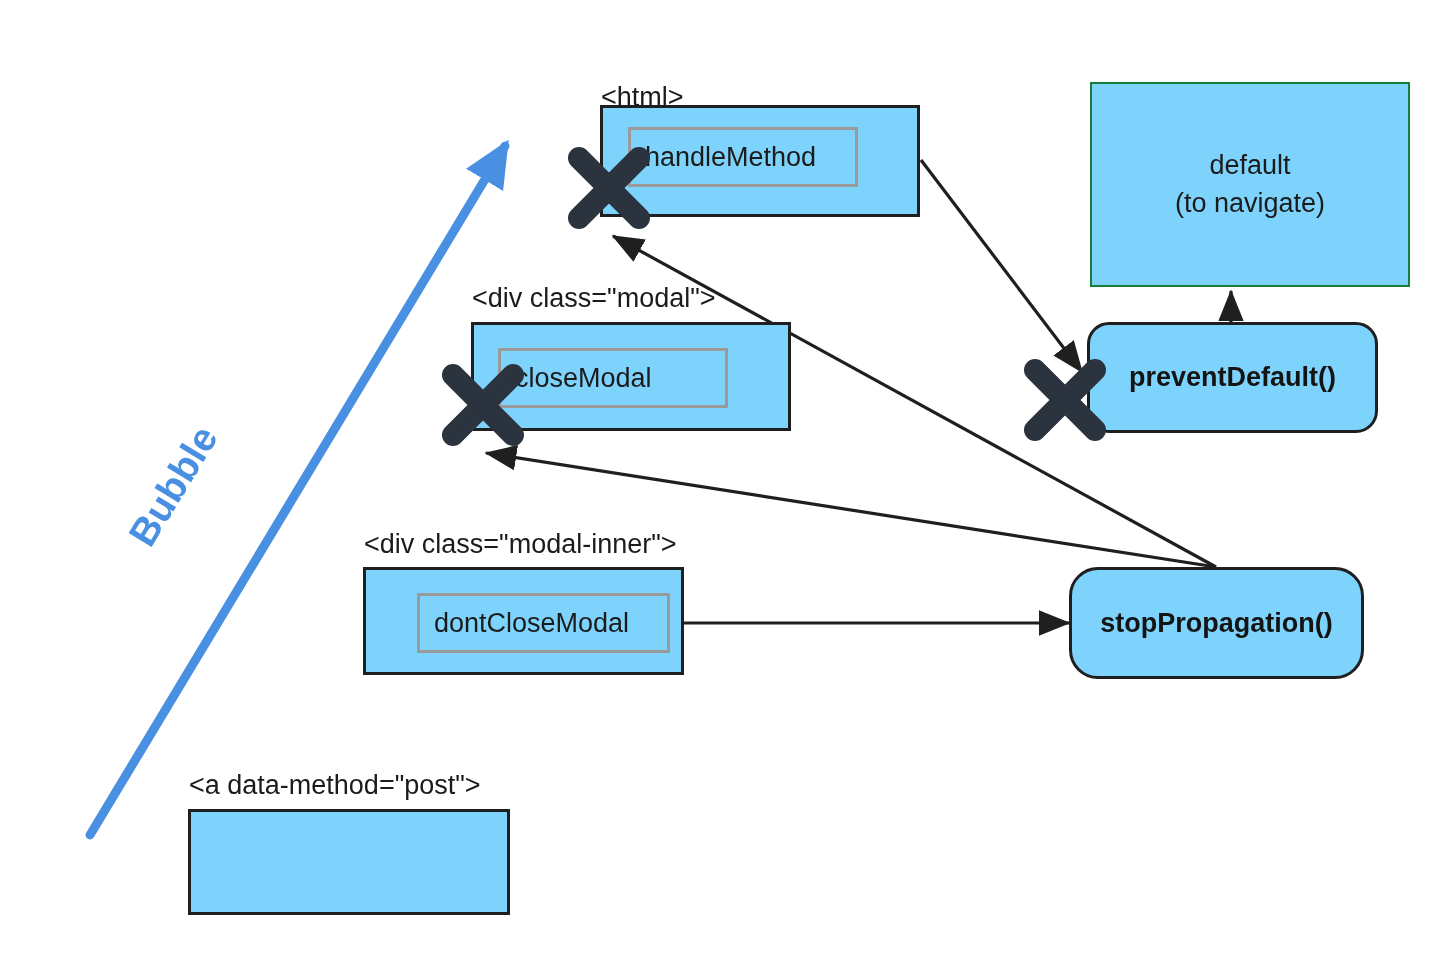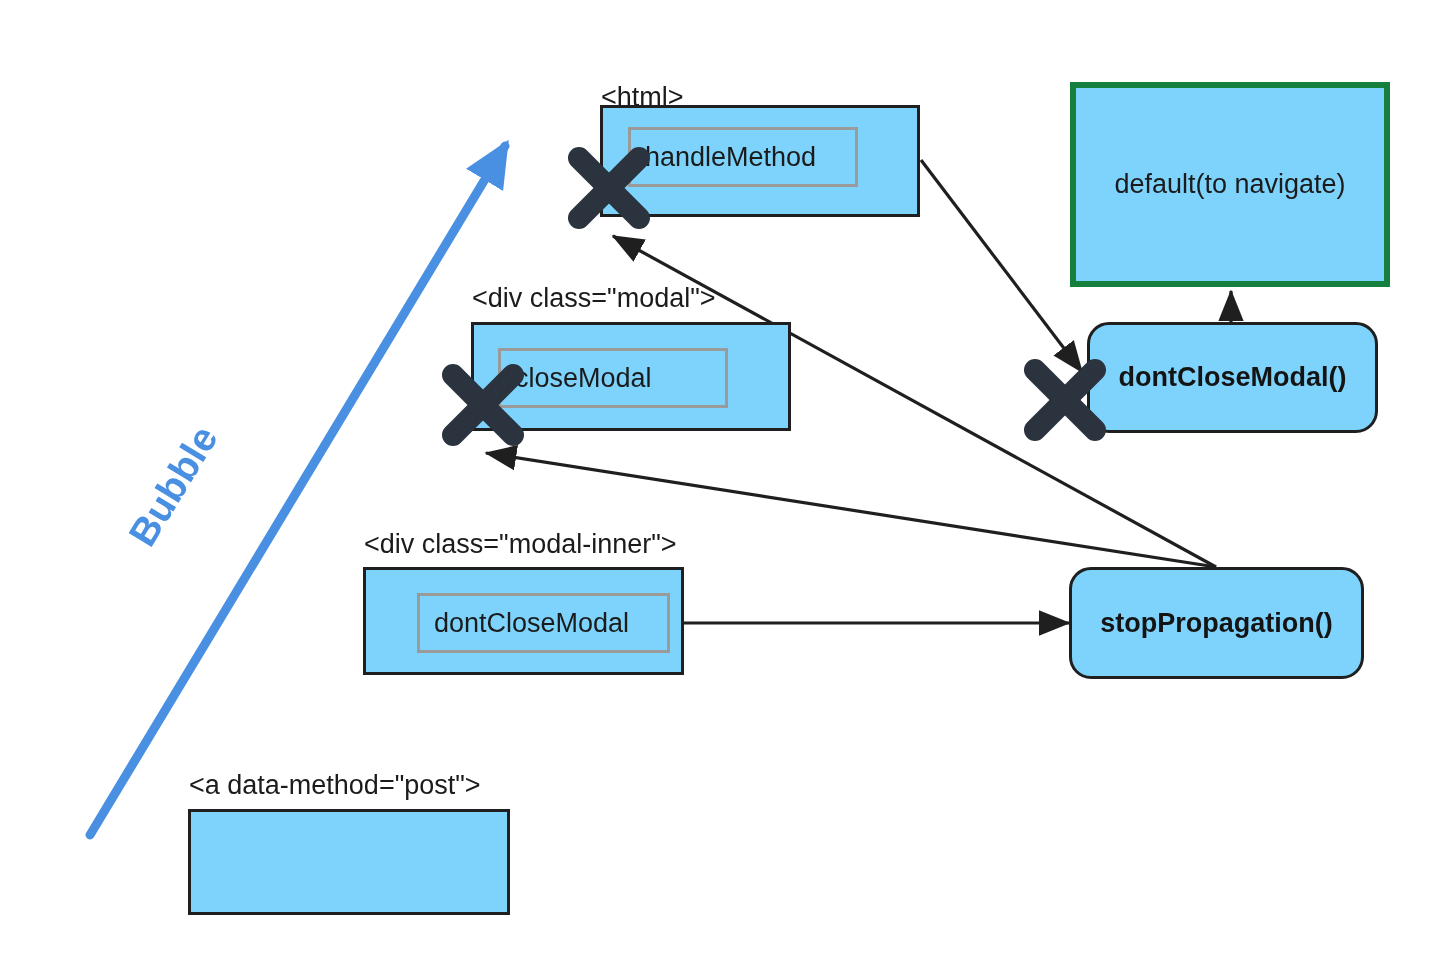--- a/index.html
+++ b/index.html
@@ -47,27 +47,29 @@
     font-family: "Liberation Sans", sans-serif;
   }
   .tag-label {
     position: absolute;
     font-size: 27px;
     color: #1b1b1b;
     white-space: nowrap;
     font-family: "Liberation Sans", sans-serif;
   }
   .default-box {
-    border: 6px solid #15803d;
+    border: 2px solid #15803d;
     display: flex;
+    flex-direction: column;
     align-items: center;
     justify-content: center;
     font-size: 27px;
     color: #1b1b1b;
     line-height: 1.38;
+    margin-left: 20px;
   }
   .pill {
     border: 3px solid #1f1f1f;
     border-radius: 22px;
     display: flex;
     align-items: center;
     justify-content: center;
     font-size: 27px;
     font-weight: bold;
     color: #141414;
@@ -151,24 +153,24 @@
 
   <div class="tag-label" style="left:189px; top:770px;">&lt;a data-method="post"&gt;</div>
   <div class="node outer-box" style="left:188px; top:809px; width:322px; height:106px;"></div>
 
   <div class="node default-box" style="left:1070px; top:82px; width:320px; height:205px;">
     <span>default</span>
     <span>(to navigate)</span>
   </div>
 
   <div class="node pill" style="left:1087px; top:322px; width:291px; height:111px;">
-    <span>dontCloseModal()</span>
+    <span>preventDefault()</span>
   </div>
 
-  <div class="node pill" style="left:1069px; top:567px; width:295px; height:112px;">
+  <div class="node pill" style="left:1069px; top:567px; width:295px; height:112px;border-radius:29px;">
     <span>stopPropagation()</span>
   </div>
 
   <svg class="xmark" style="left:563px; top:142px;" width="92" height="92" viewBox="0 0 92 92">
     <line x1="16" y1="16" x2="76" y2="76" stroke="#2b333e" stroke-width="22" stroke-linecap="round"></line>
     <line x1="76" y1="16" x2="16" y2="76" stroke="#2b333e" stroke-width="22" stroke-linecap="round"></line>
   </svg>
 
   <svg class="xmark" style="left:437px; top:359px;" width="92" height="92" viewBox="0 0 92 92">
     <line x1="16" y1="16" x2="76" y2="76" stroke="#2b333e" stroke-width="22" stroke-linecap="round"></line>

